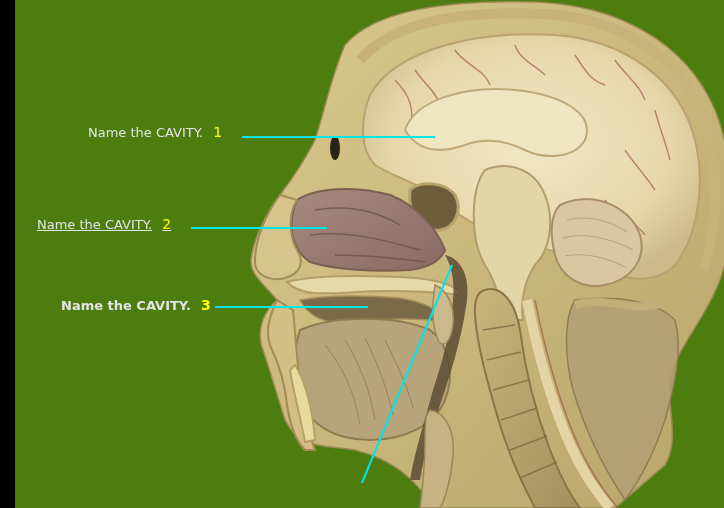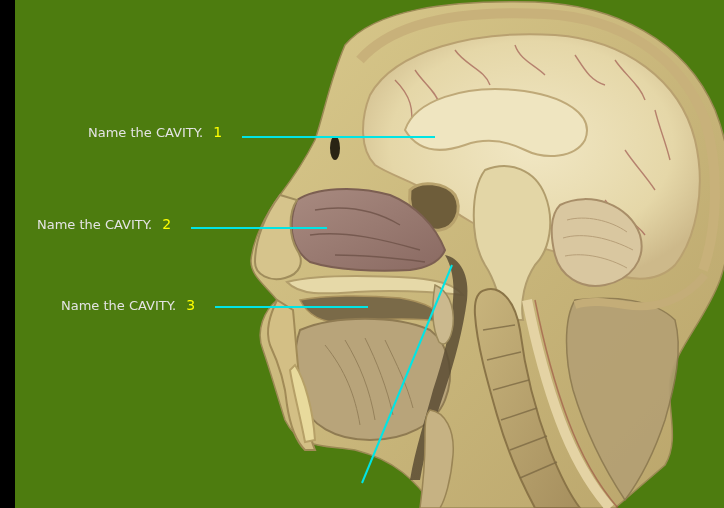--- a/index.html
+++ b/index.html
@@ -179,20 +179,20 @@
   <svg id="leaders" viewBox="0 0 724 508" xmlns="http://www.w3.org/2000/svg">
     <line id="ln0" stroke="#00e5e5" stroke-width="2" x1="227" y1="137" x2="420" y2="137"></line>
     <line id="ln1" stroke="#00e5e5" stroke-width="2" x1="176" y1="228" x2="312" y2="228"></line>
     <line id="ln2" stroke="#00e5e5" stroke-width="2" x1="200" y1="307" x2="353" y2="307"></line>
     <line id="ln3" stroke="#00e5e5" stroke-width="2" x1="347" y1="483" x2="437" y2="265"></line>
   </svg>
 
   <div class="label" id="lb0" style="left: 73px; top: 124px; color: rgb(228, 228, 228);">
     <span>Name the CAVITY.</span><span class="num" style="color: rgb(255, 255, 0);">1</span>
   </div>
-  <div class="label" id="lb1" style="left: 22px; top: 216px; color: rgb(228, 228, 228);">
+  <div class="label" id="lb1" style="left: 22px; top: 216px; color: rgb(228, 228, 228); text-decoration: underline;">
     <span>Name the CAVITY.</span><span class="num" style="color: rgb(255, 255, 0);">2</span>
   </div>
-  <div class="label" id="lb2" style="left: 46px; top: 297px; color: rgb(228, 228, 228);">
+  <div class="label" id="lb2" style="left: 46px; top: 297px; color: rgb(228, 228, 228); font-weight: bold;">
     <span>Name the CAVITY.</span><span class="num" style="color: rgb(255, 255, 0);">3</span>
   </div>
 
 </div>
 
 </body></html>

